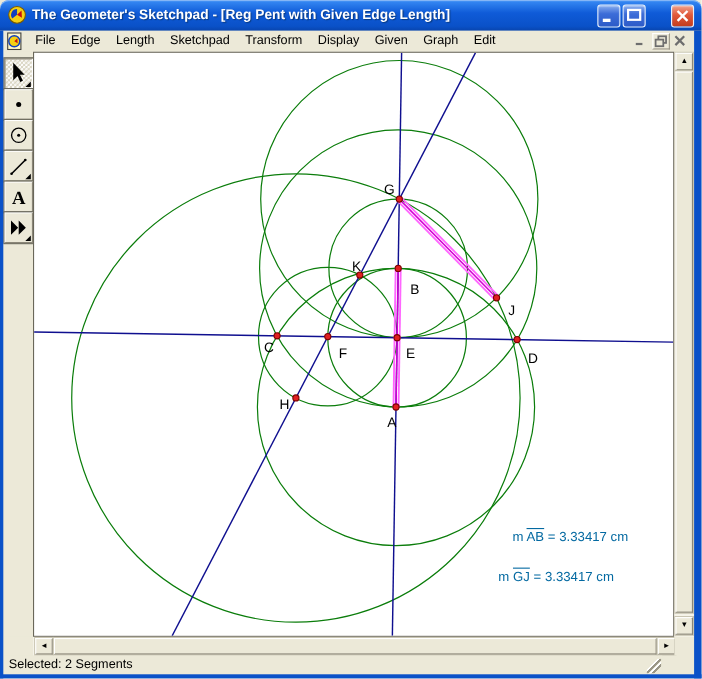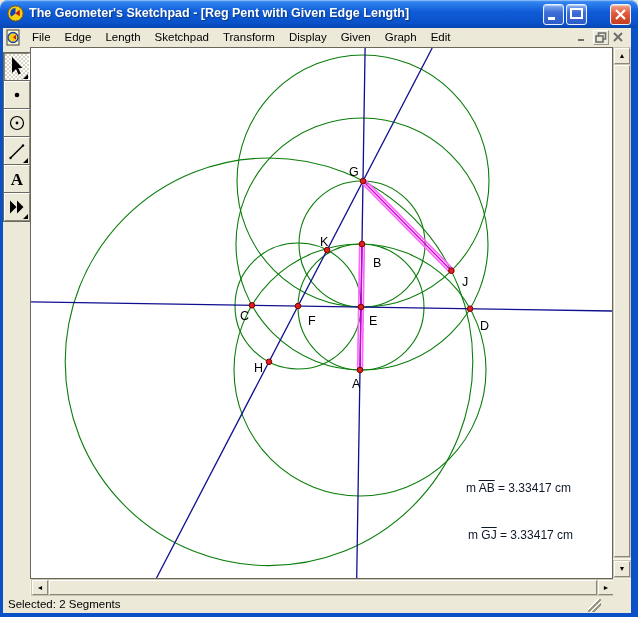--- a/index.html
+++ b/index.html
@@ -34,21 +34,21 @@
     border:1px solid;border-color:#FFFFFF #8A8678 #8A8678 #FFFFFF;outline:1px solid #6c6a5e;outline-offset:0;}
   .toolbtn.active{border-color:#8A8678 #FFFFFF #FFFFFF #8A8678;background-color:#DAD6C4;
     background-image:linear-gradient(45deg,#fff 25%,transparent 25%,transparent 75%,#fff 75%),
                      linear-gradient(45deg,#fff 25%,transparent 25%,transparent 75%,#fff 75%);
     background-size:4px 4px;background-position:0 0,2px 2px;}
 
   
   .canvas{position:absolute;left:30px;top:47px;width:583px;height:532px;background:#fff;
     border:1px solid #6a675a;box-sizing:border-box;}
   #sketch-svg{position:absolute;left:0px;top:0px;}
-  .measure{position:absolute;font-size:12px;color:#0f172a;white-space:nowrap;}
+  .measure{position:absolute;font-size:12px;color:#0369a1;white-space:nowrap;}
   .ov{text-decoration:overline;}
   .sketch-label{font-family:"Liberation Sans",sans-serif;font-size:12.5px;fill:#000;}
 
   
   .vscroll{position:absolute;left:613px;top:47px;width:18px;height:532px;background:#F5F3E8;}
   .hscroll{position:absolute;left:30px;top:579px;width:583px;height:17px;background:#F5F3E8;}
   .hpad{position:absolute;left:3px;top:579px;width:27px;height:17px;background:#ECE9D8;}
   .corner{position:absolute;left:613px;top:579px;width:18px;height:17px;background:#ECE9D8;}
   .sbtn,.sthumb{position:absolute;background:#ECE9D8;box-sizing:border-box;border:1px solid;
     border-color:#FFFFFF #8A8678 #8A8678 #FFFFFF;box-shadow:0 0 0 1px #c9c5b2;}
@@ -192,21 +192,21 @@
         <circle cx="451.4" cy="270.7" r="2.8" fill="#E02020" stroke="#7A0000" stroke-width="1"></circle>
         <text x="462" y="286" class="sketch-label">J</text>
         <circle cx="327.1" cy="250.1" r="2.8" fill="#E02020" stroke="#7A0000" stroke-width="1"></circle>
         <text x="320" y="246" class="sketch-label">K</text>
       </svg>
   </div>
 
   <div class="measure" id="measure-0" style="left: 466px; top: 481px;">
     <span>m </span><span class="ov">AB</span><span> = 3.33417 cm</span>
   </div>
-  <div class="measure" id="measure-1" style="left: 468px; top: 517px; margin-top: 11px;">
+  <div class="measure" id="measure-1" style="left: 453px; top: 517px;">
     <span>m </span><span class="ov">GJ</span><span> = 3.33417 cm</span>
   </div>
 
   <div class="vscroll">
     <span class="sbtn" id="vs-up">▲</span>
     <span class="sthumb" id="vs-thumb"></span>
     <span class="sbtn" id="vs-down">▼</span>
   </div>
   <div class="hpad"></div>
   <div class="hscroll">

